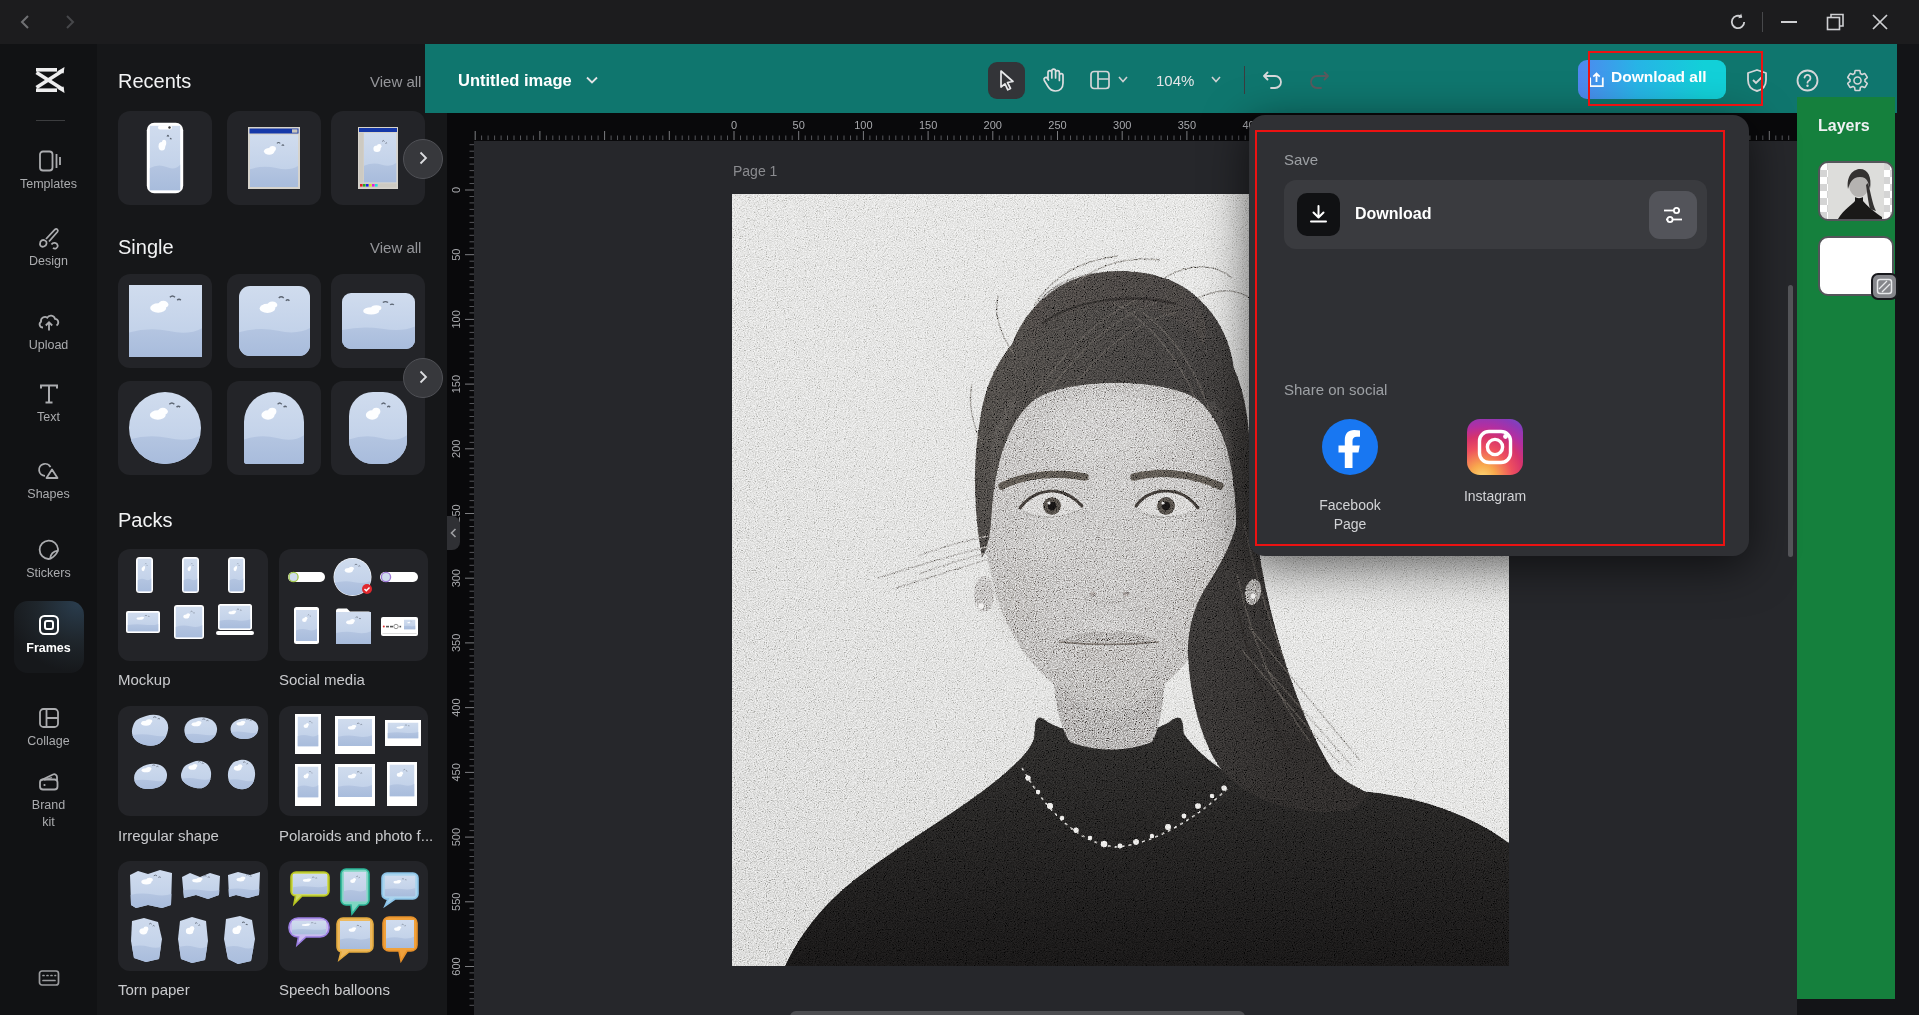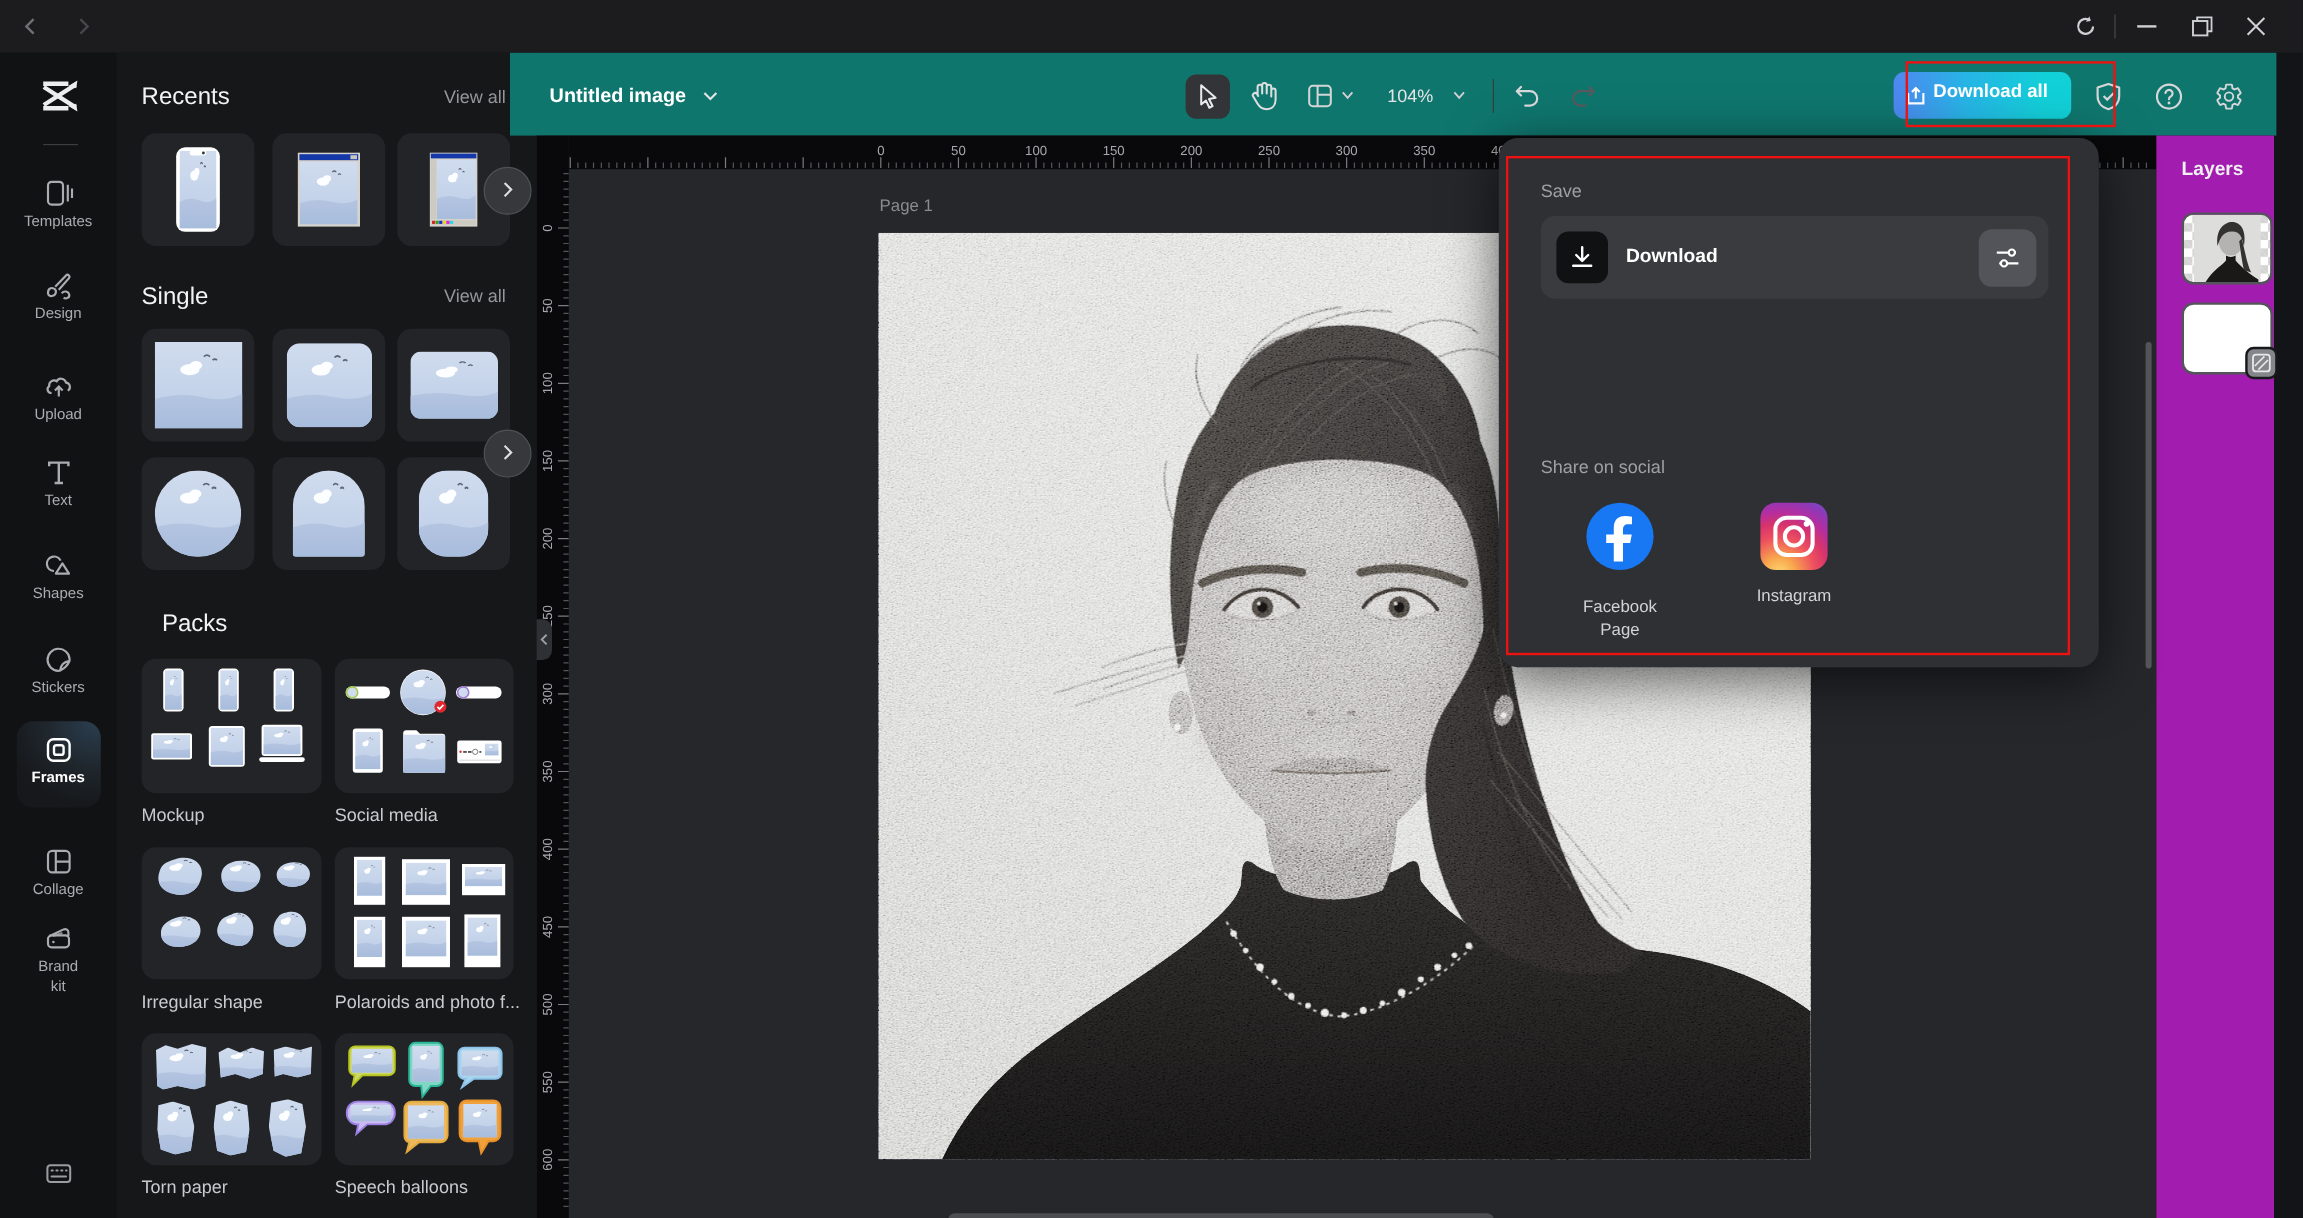--- a/index.html
+++ b/index.html
@@ -208,21 +208,21 @@
     <svg class="abs" style="left:18px;top:11px;border-radius:24px" width="58" height="72" viewBox="0 0 100 100" preserveAspectRatio="none">
         <use href="#skypic"></use>
       </svg>
   </div>
   <div class="abs" style="left:306px;top:314px;width:38px;height:38px;border-radius:50%;background:#37383c;border:1px solid #505156">
       <svg style="margin:9px auto 0" width="18" height="18" viewBox="0 0 18 18">
         <path d="M6.5 3.5 L12 9 L6.5 14.5" stroke="#dcdde0" stroke-width="1.8" fill="none"></path>
       </svg>
     </div>
 
-  <div class="hd" style="left:38px;top:465px">Packs</div>
+  <div class="hd" style="left:21px;top:465px">Packs</div>
 
   <div class="card" style="left:21px;top:505px;width:150px;height:112px">
     <svg width="150" height="112" viewBox="0 0 150 112">
       <g>
           <rect x="18" y="8" width="17" height="36" rx="3.5" fill="#fff"></rect>
           <svg x="19.5" y="9.5" width="14" height="33" viewBox="0 0 100 100" preserveAspectRatio="none">
             <use href="#skypic"></use>
           </svg>
         </g>
       <g>
@@ -1113,21 +1113,21 @@
         <path d="M6.5 2 L2.5 6 L6.5 10" stroke="#9fa0a3" stroke-width="1.6" fill="none"></path>
       </svg>
     </div>
 
 
   <div class="abs" style="left:1341px;top:172px;width:5px;height:272px;background:#55565a;border-radius:3px"></div>
 
   <div class="abs" style="left:343px;top:898px;width:455px;height:12px;background:#4c4d51;border-radius:6px"></div>
 </div>
 
-<div class="abs" id="layers" style="left:1797px;top:113px;width:98px;height:902px;background:#a21caf">
+<div class="abs" id="layers" style="left:1797px;top:97px;width:98px;height:902px;background:#15803d">
   <div class="abs" style="left:21px;top:20px;font-weight:bold;font-size:16px;color:#f0f1f3">Layers</div>
   <div class="abs" style="left:21px;top:64px;width:72px;height:56px;border:2px solid #54555a;border-radius:10px;overflow:hidden;background-image:linear-gradient(45deg,#d4d4d4 25%,transparent 25%,transparent 75%,#d4d4d4 75%),linear-gradient(45deg,#d4d4d4 25%,#ffffff 25%,#ffffff 75%,#d4d4d4 75%);background-size:14px 14px;background-position:0 0,7px 7px">
     <svg class="abs" style="left:8px;top:0" width="56" height="56" viewBox="0 0 56 56">
       <rect width="56" height="56" fill="#dddddb"></rect>
       <path d="M10,56 C16,46 24,42 27,38 L27,34 C29,35.5 33,35.5 35,34 L35,38 C40,44 48,50 54,54 L54,56 Z" fill="#1a1918"></path>
       <ellipse cx="31" cy="22" rx="10" ry="12" fill="#b5b3b1"></ellipse>
       <path d="M20,26 C18,12 26,6 32,6 C40,6 44,14 42,26 C40,20 40,14 32,14 C24,14 22,20 20,26 Z" fill="#343231"></path>
       <path d="M40,20 C43,30 44,40 48,48 L42,46 C40,38 39,28 38,22 Z" fill="#343231"></path>
     </svg>
   </div>

